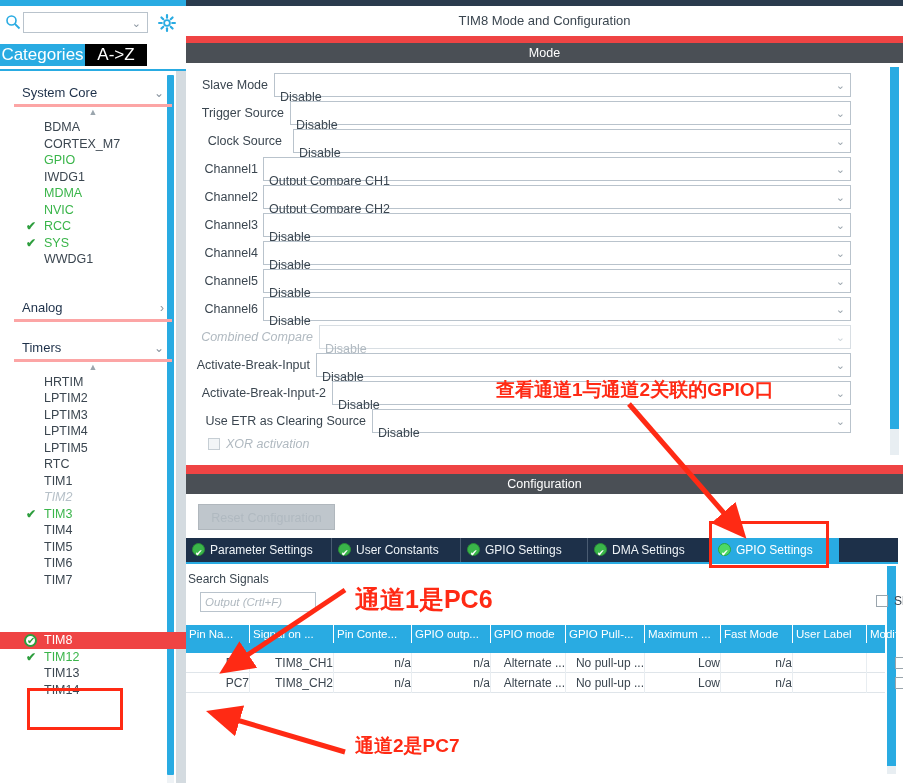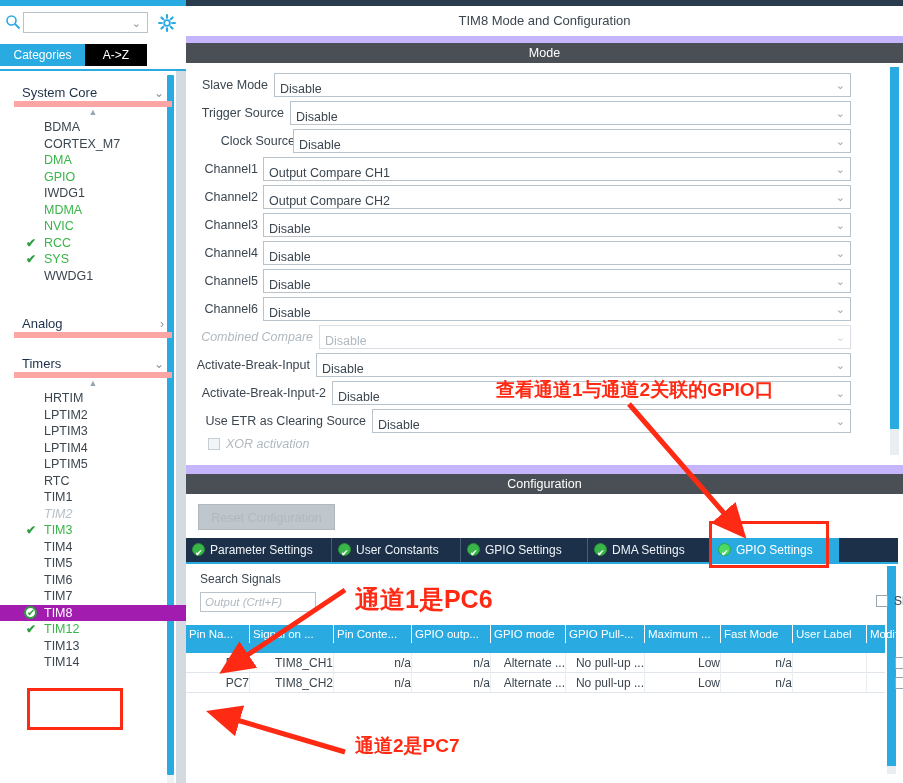--- a/index.html
+++ b/index.html
@@ -22,60 +22,60 @@
   .search-box {
     position:absolute; left:23px; top:6px; width:125px; height:21px;
     border:1px solid #b9c3cc; background:#fff;
   }
   .search-box-caret { position:absolute; right:6px; top:4px; font-size:11px; color:#8a95a0; }
   .gear-icon { position:absolute; left:158px; top:8px; width:18px; height:18px; }
 
   .cat-tabs { position:absolute; left:0; top:38px; width:186px; height:22px; }
   .cat-tab {
     position:absolute; top:0; height:22px; line-height:22px;
-    font-size:12px; text-align:center; color:#ffffff; cursor:pointer;
+    font-size:17px; text-align:center; color:#ffffff; cursor:pointer;
   }
   .cat-tab.active { left:0; width:85px; background:#29abe2; }
   .cat-tab.inactive { left:85px; width:62px; background:#000000; }
 
   .sidebar-scroll {
     position:absolute; left:0; top:63px; width:186px; height:720px;
     background:#fff; border-top:2px solid #29abe2; overflow:hidden;
   }
   .sb-track { position:absolute; right:12px; top:4px; width:7px; height:712px; background:#eef2f5; }
   .sb-thumb { position:absolute; right:12px; top:4px; width:7px; height:700px; background:#29abe2; border-radius:1px; }
   .sb-track2 { position:absolute; right:0px; top:0px; width:10px; height:720px; background:#d4dbe0; }
 
   .group-header {
     position:relative; margin:0 14px; height:28px; line-height:28px;
-    font-size:13px; color:#1d3049; border-bottom:6px solid #fca5a5;
+    font-size:13px; color:#1d3049; border-bottom:3px solid #fca5a5;
     padding-left:8px;
   }
   .group-chevron { position:absolute; right:8px; top:0; font-size:12px; color:#8a95a0; }
 
   .spin-up { text-align:center; font-size:9px; color:#9aa5ad; line-height:10px; height:12px; }
 
   .tree-item {
     position:relative; height:16.5px; line-height:16.5px;
     font-size:12.5px; color:#3b4650; padding-left:44px;
   }
   .tree-item.green { color:#3ab54a; }
   .tree-item.grey-italic { color:#b6c0c8; font-style:italic; }
   .tree-item .tick { position:absolute; left:26px; top:0px; color:#2e9e3e; font-size:12px; font-weight:bold; }
-  .tree-item.selected { background:#a21caf; color:#ffffff; }
+  .tree-item.selected { background:#ef4444; color:#ffffff;margin-top:44px; }
   .tree-item.selected .circ {
     position:absolute; left:24px; top:1.5px; width:13px; height:13px; border-radius:50%;
     background:#ffffff; border:2px solid #2e9e3e;
   }
   .tree-item.selected .circ::after {
     content:"✔"; position:absolute; left:1px; top:-3px; font-size:10px; color:#2e9e3e;
   }
 
   
-  .main { position:absolute; left:186px; top:6px; width:717px; height:777px; background:#c4b5fd; }
+  .main { position:absolute; left:186px; top:6px; width:717px; height:777px; background:#ef4444; }
   .panel-title {
     position:absolute; left:0; top:0; width:717px; height:30px; line-height:30px;
     text-align:center; font-size:13px; color:#3b4650; background:#fff;
   }
   .bar-dark {
     position:absolute; left:0; width:717px; height:20px; line-height:20px;
     text-align:center; font-size:12.5px; color:#ffffff; background:#4a4f55;
   }
   #mode-bar { top:37px; }
   #config-bar { top:468px; }
@@ -87,21 +87,21 @@
   .mode-row { position:absolute; left:0; width:680px; height:28px; }
   .mode-label {
     position:absolute; top:0; height:28px; line-height:28px;
     font-size:12.5px; color:#3b4650; text-align:right; white-space:nowrap;
   }
   .mode-select {
     position:absolute; top:2px; height:24px;
     border:1px solid #b9c3cc; background:#ffffff;
   }
   .mode-select .val {
-    position:absolute; left:5px; top:4px; height:22px; line-height:22px;
+    position:absolute; left:5px; top:12px; height:22px; line-height:22px;
     font-size:12.5px; color:#3b4650; white-space:nowrap;
   }
   .mode-select .chev { position:absolute; right:5px; top:0; height:22px; line-height:22px; font-size:11px; color:#9aa5ad; }
   .mode-row.disabled .mode-label { color:#b0b9c0; font-style:italic; }
   .mode-row.disabled .mode-select { border-color:#d8dee3; }
   .mode-row.disabled .mode-select .val { color:#b0b9c0; }
   .mode-row.disabled .mode-select .chev { color:#cdd5da; }
 
   .xor-row { position:absolute; left:222px; top:432px; height:20px; }
   .xor-box { position:absolute; left:0; top:3px; width:12px; height:12px; border:1px solid #c6ced4; background:#f2f5f7; }
@@ -126,21 +126,21 @@
     position:absolute; left:6px; top:5px; width:13px; height:13px; border-radius:50%;
     background:#3ab54a; border:1px solid #2a8f36;
   }
   .cfg-tab .chk::after { content:"✔"; position:absolute; left:2px; top:-3px; font-size:9px; color:#ffffff; }
   .cfg-tab.active .chk { background:#4cd964; border-color:#27a93e; }
 
   .cfg-body { position:absolute; left:0; top:68px; width:712px; height:215px; background:#fff; border-top:2px solid #29abe2; }
   .cfg-scroll-track { position:absolute; right:2px; top:2px; width:9px; height:208px; background:#e8eef2; }
   .cfg-scroll-thumb { position:absolute; right:2px; top:2px; width:9px; height:200px; background:#29abe2; }
 
-  .search-signals-label { position:absolute; left:14px; top:8px; font-size:12px; color:#3b4650; }
+  .search-signals-label { position:absolute; left:2px; top:8px; font-size:12px; color:#3b4650; }
   .signal-search {
     position:absolute; left:14px; top:28px; width:116px; height:20px;
     border:1px solid #b9c3cc; background:#fff;
   }
   .signal-search span {
     position:absolute; left:4px; top:0; height:18px; line-height:18px;
     font-size:11.5px; color:#b0b9c0; font-style:italic;
   }
   .modified-pins { position:absolute; right:22px; top:30px; height:16px; }
   .modified-pins .cb { position:absolute; left:0; top:1px; width:12px; height:12px; border:1px solid #9aa5ad; background:#fff; }
@@ -219,21 +219,20 @@
 
       <div style="height:8px"></div>
       <div class="group-header">
         <span>System Core</span>
         <span class="group-chevron">⌄</span>
       </div>
       <div class="spin-up">▲<br></div>
       <div>
         <div class="tree-item"><span>BDMA</span></div>
         <div class="tree-item"><span>CORTEX_M7</span></div>
-        <div class="tree-item green"><span>DMA</span></div>
         <div class="tree-item green"><span>GPIO</span></div>
         <div class="tree-item"><span>IWDG1</span></div>
         <div class="tree-item green"><span>MDMA</span></div>
         <div class="tree-item green"><span>NVIC</span></div>
         <div class="tree-item green"><span class="tick">✔</span><span>RCC</span></div>
         <div class="tree-item green"><span class="tick">✔</span><span>SYS</span></div>
         <div class="tree-item"><span>WWDG1</span></div>
       </div>
 
       <div style="height:26px"></div>
@@ -289,21 +288,21 @@
 
       <div class="mode-row" style="top:36px;">
         <div class="mode-label" style="left:0px;   width:98px;">Trigger Source</div>
         <div class="mode-select" style="left:104px; width:561px;">
           <span class="val">Disable</span>
           <span class="chev">⌄</span>
         </div>
       </div>
 
       <div class="mode-row" style="top:64px;">
-        <div class="mode-label" style="left:17px;   width:92px;">Clock Source</div>
+        <div class="mode-label" style="left:4px;   width:92px;">Clock Source</div>
         <div class="mode-select" style="left:107px; width:558px;">
           <span class="val">Disable</span>
           <span class="chev">⌄</span>
         </div>
       </div>
 
       <div class="mode-row" style="top:92px;">
         <div class="mode-label" style="left:0px;   width:72px;">Channel1</div>
         <div class="mode-select" style="left:77px; width:588px;">
           <span class="val">Output Compare CH1</span>

